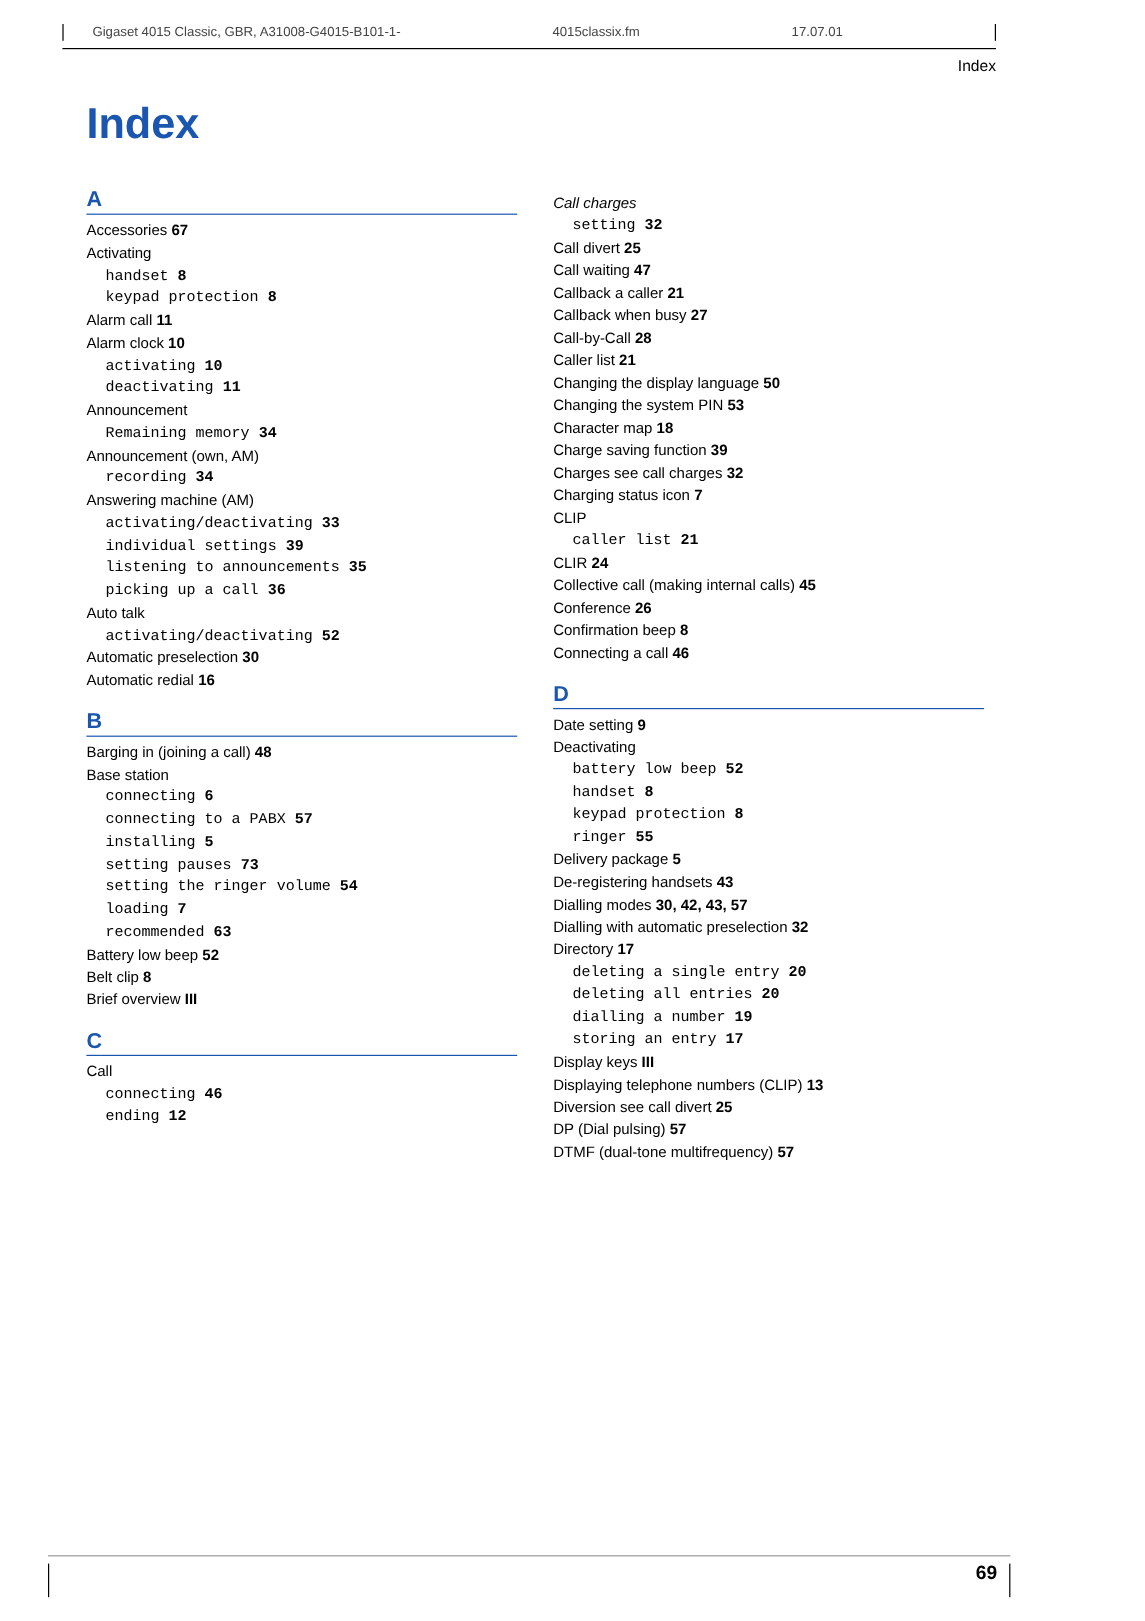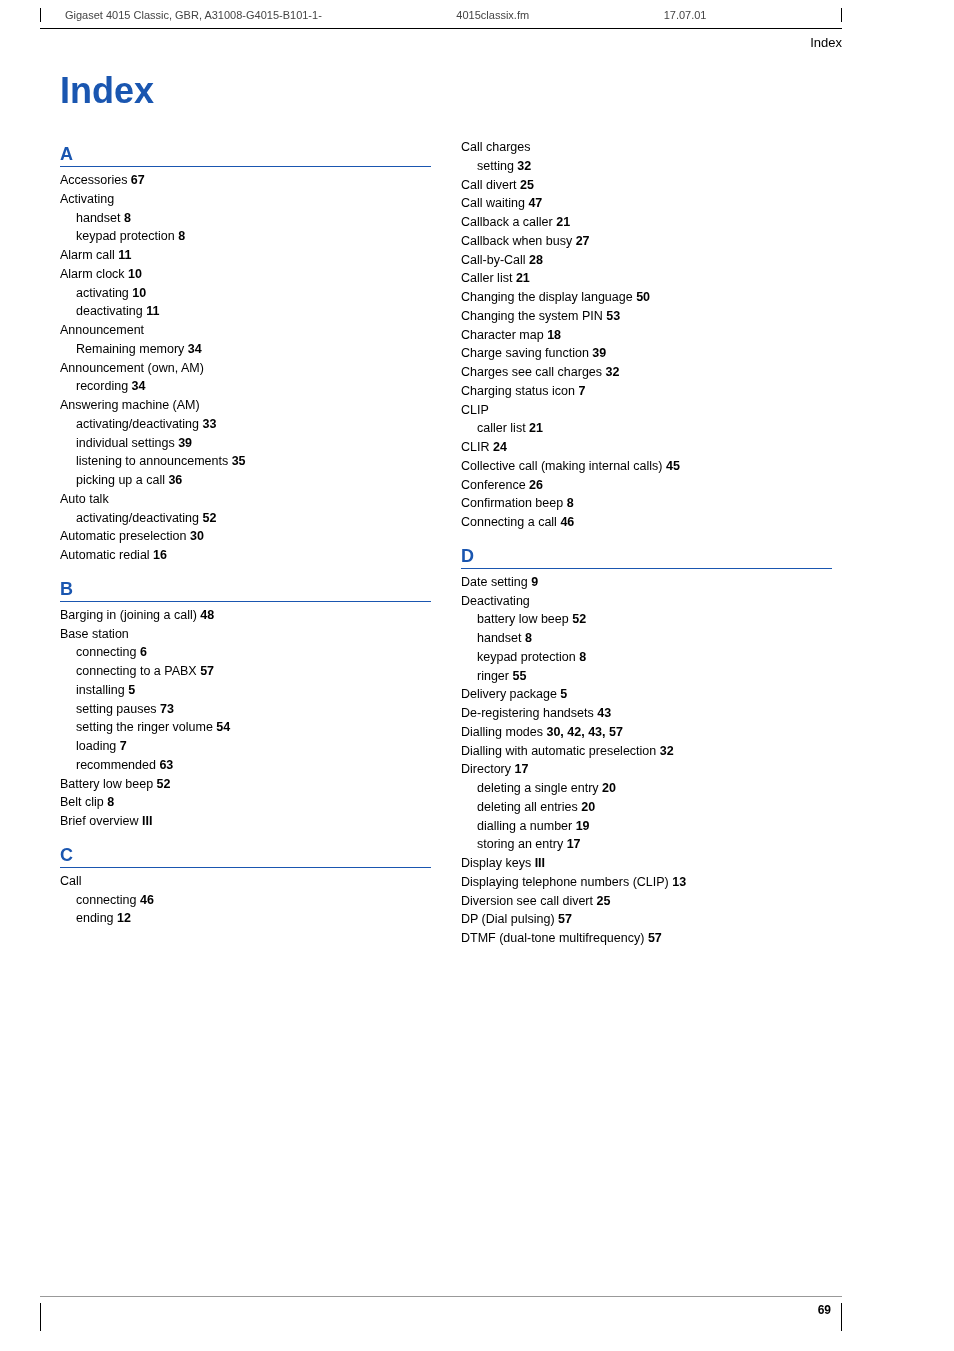--- a/index.html
+++ b/index.html
@@ -9,21 +9,21 @@
       background: #fff;
       font-family: Arial, Helvetica, sans-serif;
       font-size: 13px;
       color: #000;
       position: relative;
     }
 
     .page-container {
       width: 882px;
       min-height: 1351px;
-      padding: 0;
+      padding: 12px;
       position: relative;
       background: #fff;
     }
 
     
     .header-bar {
       display: flex;
       justify-content: space-between;
       align-items: center;
       padding: 8px 40px 4px 40px;
@@ -103,20 +103,21 @@
 
     
     .entry {
       font-size: 12.5px;
       line-height: 1.5;
       color: #000;
     }
 
     .entry.indented {
       padding-left: 16px;
+      font-family: Liberation Mono, monospace;
     }
 
     .entry b {
       font-weight: bold;
     }
   </style>
 </head>
 <body>
 
 <div class="page-container">
@@ -180,21 +181,21 @@
 
         <div class="section-header">C</div>
         <div class="entry">Call</div>
         <div class="entry indented">connecting <b>46</b></div>
         <div class="entry indented">ending <b>12</b></div>
 
       </div>
 
       <div class="col-right">
 
-        <div class="entry" style="margin-top:8px;">Call charges</div>
+        <div class="entry" style="margin-top:18px;font-style:italic;">Call charges</div>
         <div class="entry indented">setting <b>32</b></div>
         <div class="entry">Call divert <b>25</b></div>
         <div class="entry">Call waiting <b>47</b></div>
         <div class="entry">Callback a caller <b>21</b></div>
         <div class="entry">Callback when busy <b>27</b></div>
         <div class="entry">Call-by-Call <b>28</b></div>
         <div class="entry">Caller list <b>21</b></div>
         <div class="entry">Changing the display language <b>50</b></div>
         <div class="entry">Changing the system PIN <b>53</b></div>
         <div class="entry">Character map <b>18</b></div>
@@ -233,19 +234,19 @@
 
       </div>
     </div>
   </div>
 
   <div style="position:absolute;bottom:20px;left:0;right:0;padding:0 40px;">
     <div style="border-top:1px solid #999;margin-bottom:6px;"></div>
     <div style="display:flex;justify-content:space-between;align-items:flex-start;">
       <div style="width:1px;height:28px;background:#000;"></div>
       <div style="display:flex;align-items:center;justify-content:flex-end;flex:1;padding-right:10px;">
-        <span style="font-size:12px;font-weight:bold;">69</span>
+        <span style="font-size:16px;font-weight:bold;">69</span>
       </div>
       <div style="width:1px;height:28px;background:#000;"></div>
     </div>
   </div>
 
 </div>
 
 </body></html>

